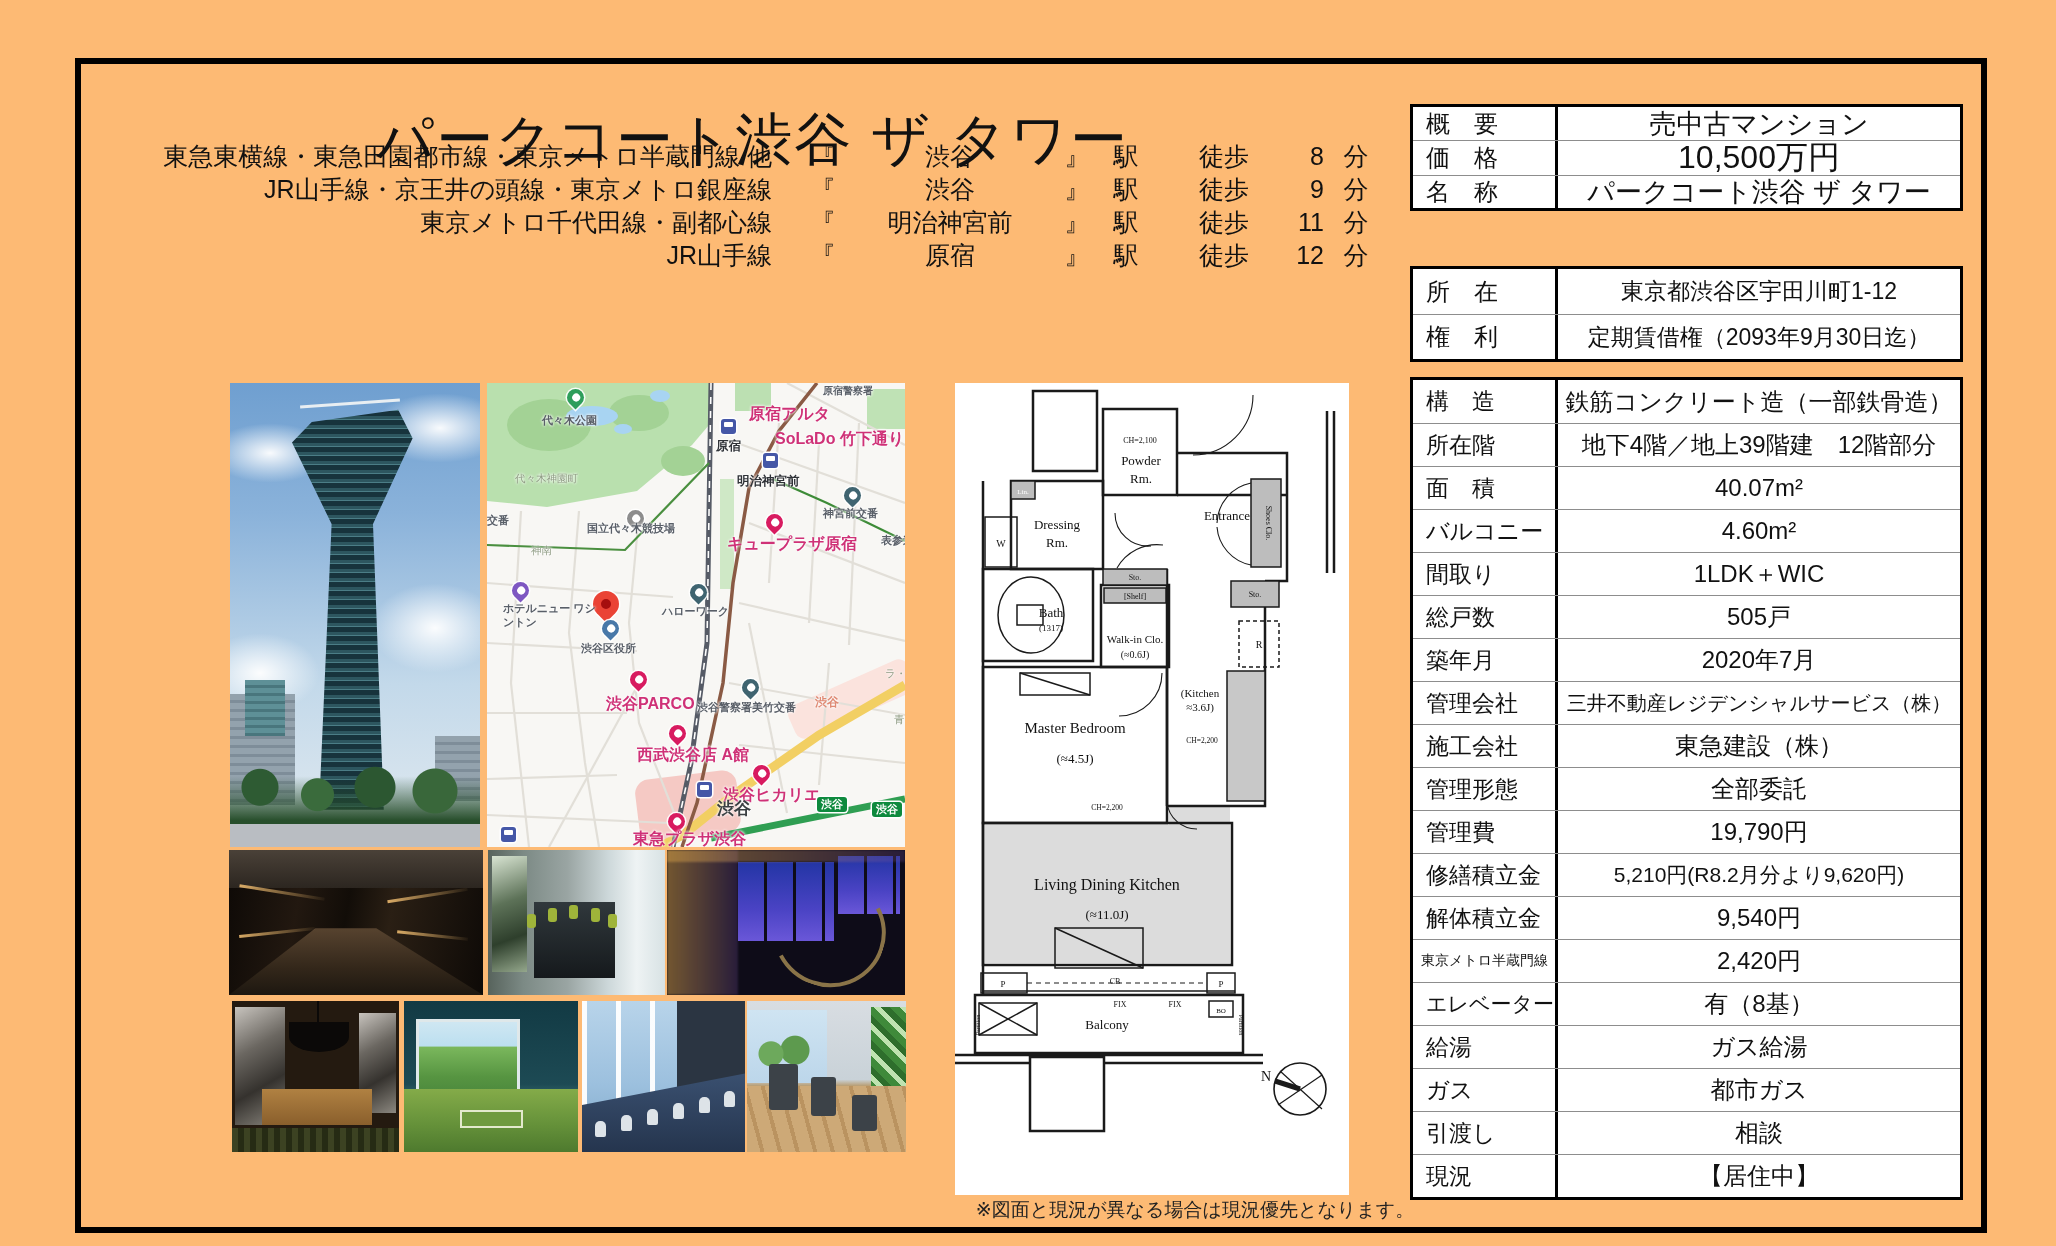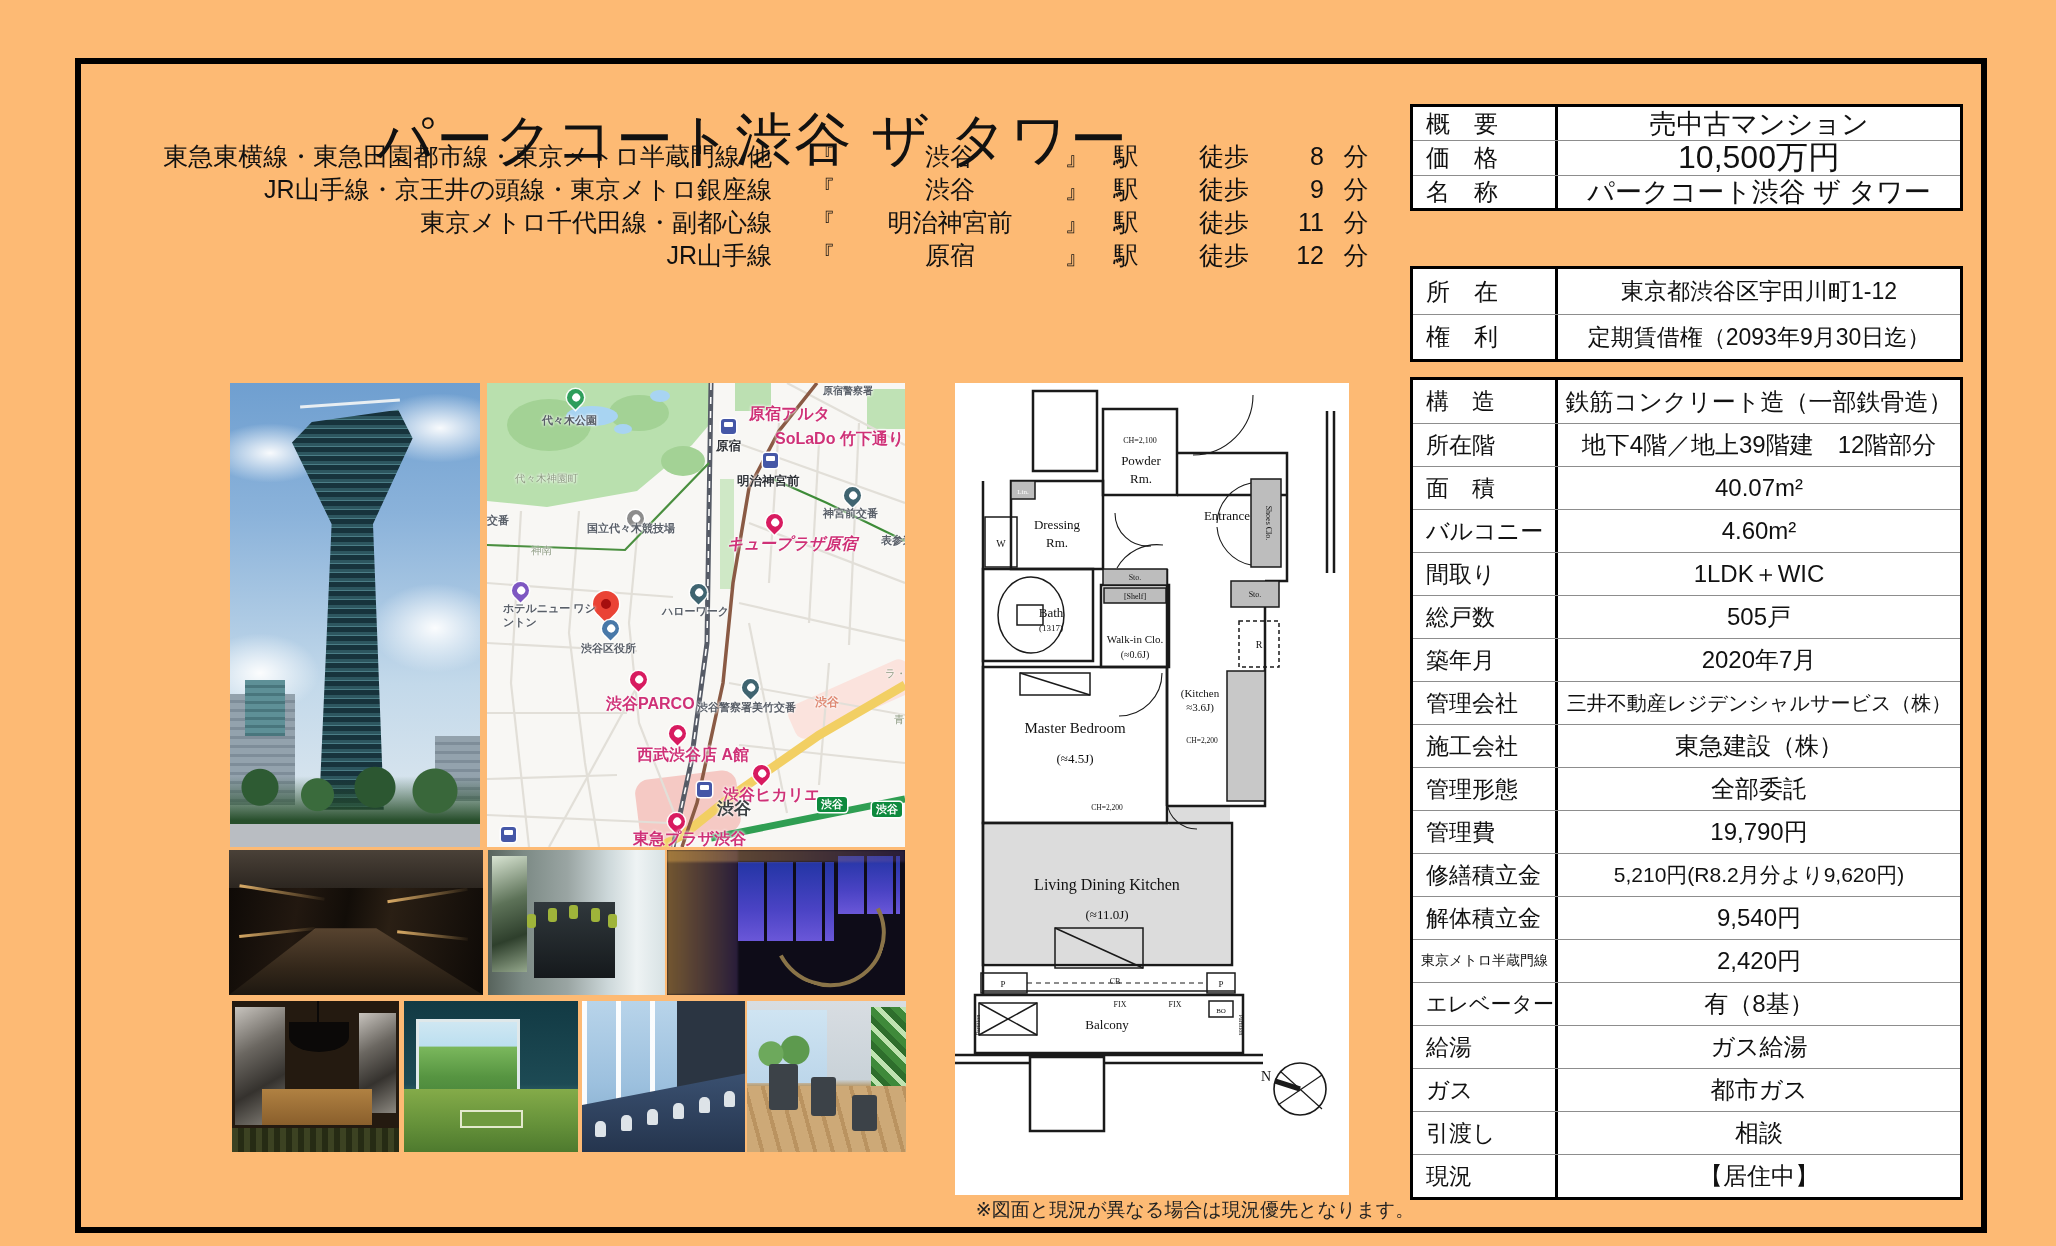--- a/index.html
+++ b/index.html
@@ -384,21 +384,21 @@
     <div class="m-lab" style="left:55px;top:30px;">代々木公園</div>
     <div class="m-lab" style="left:336px;top:1px;font-size:10px;">原宿警察署</div>
     <div class="m-lab m-pink" style="left:262px;top:21px;">原宿アルタ</div>
     <div class="m-lab m-pink" style="left:288px;top:46px;">SoLaDo 竹下通り</div>
     <div class="m-lab m-station" style="left:229px;top:55px;">原宿</div>
     <div class="m-lab m-station" style="left:250px;top:90px;">明治神宮前</div>
     <div class="m-lab" style="left:336px;top:123px;">神宮前交番</div>
     <div class="m-lab m-street" style="left:28px;top:89px;">代々木神園町</div>
     <div class="m-lab" style="left:100px;top:138px;">国立代々木競技場</div>
     <div class="m-lab m-street" style="left:44px;top:161px;">神南</div>
-    <div class="m-lab m-pink" style="left:240px;top:151px;font-style:italic;">キュープラザ原宿</div>
+    <div class="m-lab m-pink" style="left:240px;top:151px;">キュープラザ原宿</div>
     <div class="m-lab" style="left:394px;top:150px;">表参道</div>
     <div class="m-lab" style="left:0px;top:130px;">交番</div>
     <div class="m-lab m-wrap" style="left:16px;top:219px;">ホテルニュー ワシントン</div>
     <div class="m-lab" style="left:175px;top:221px;">ハローワーク</div>
     <div class="m-lab" style="left:94px;top:258px;">渋谷区役所</div>
     <div class="m-lab m-pink" style="left:119px;top:311px;">渋谷PARCO</div>
     <div class="m-lab" style="left:210px;top:317px;">渋谷警察署美竹交番</div>
     <div class="m-lab m-area" style="left:328px;top:311px;">渋谷</div>
     <div class="m-lab m-pink" style="left:150px;top:362px;">西武渋谷店 A館</div>
     <div class="m-lab m-pink" style="left:236px;top:402px;">渋谷ヒカリエ</div>

